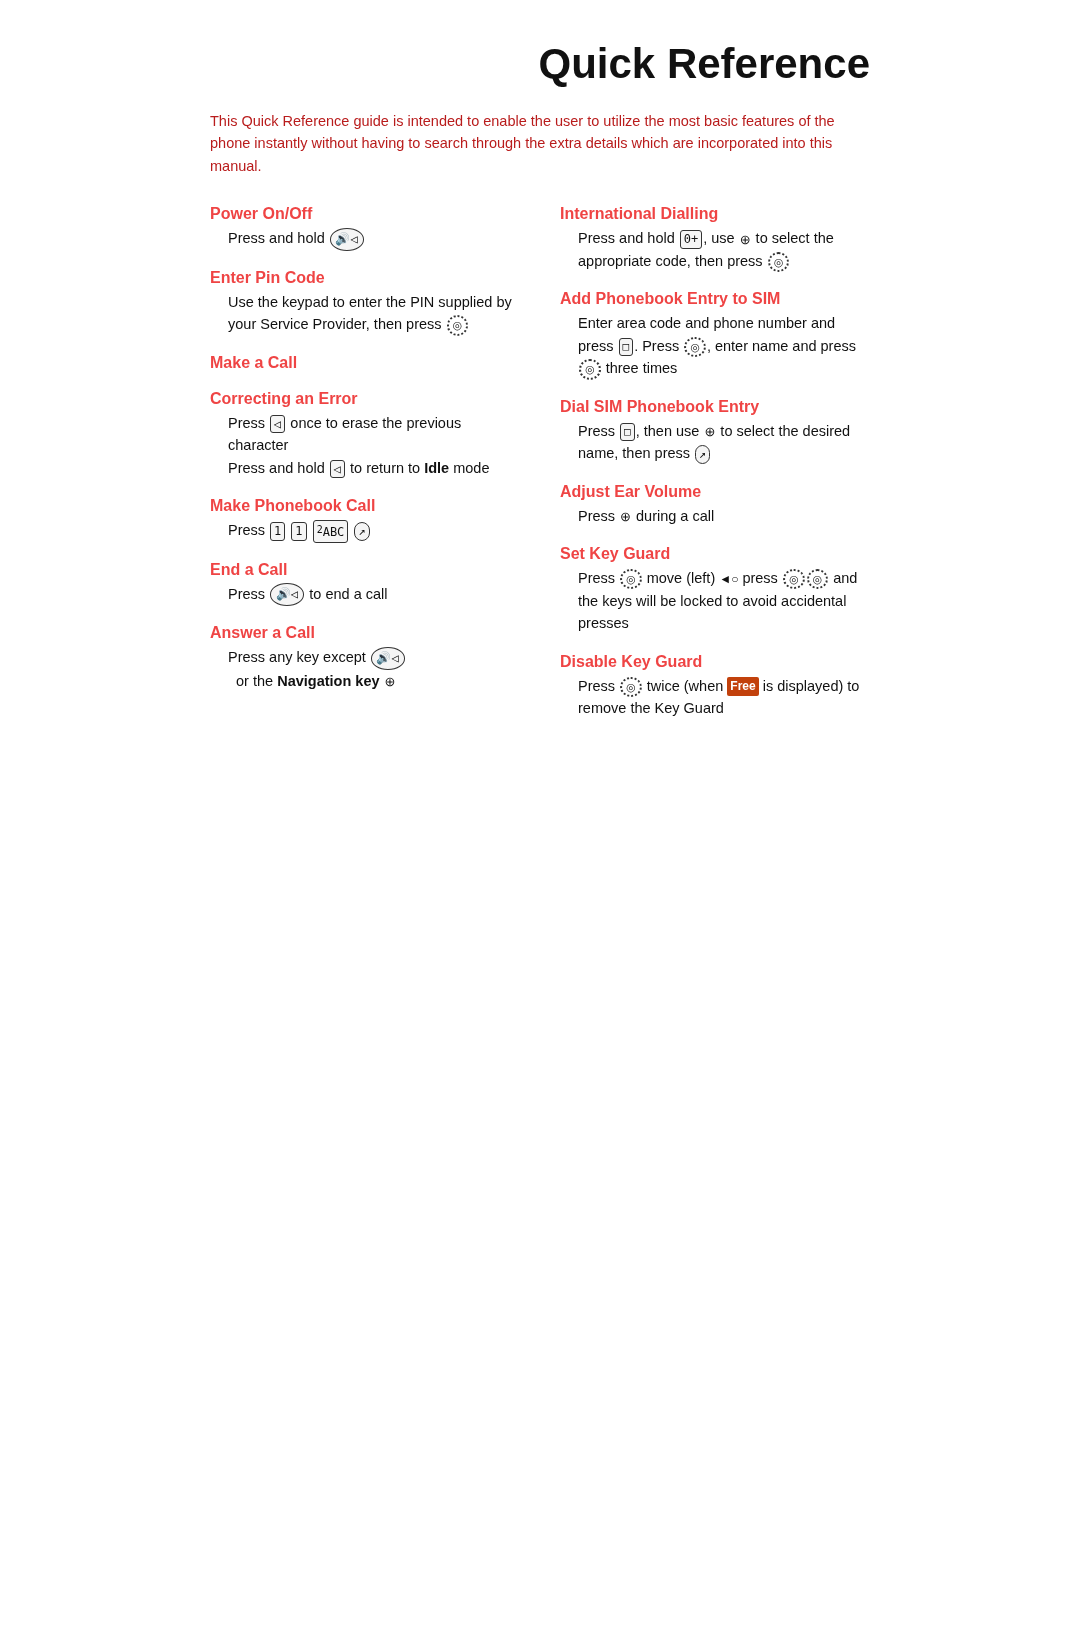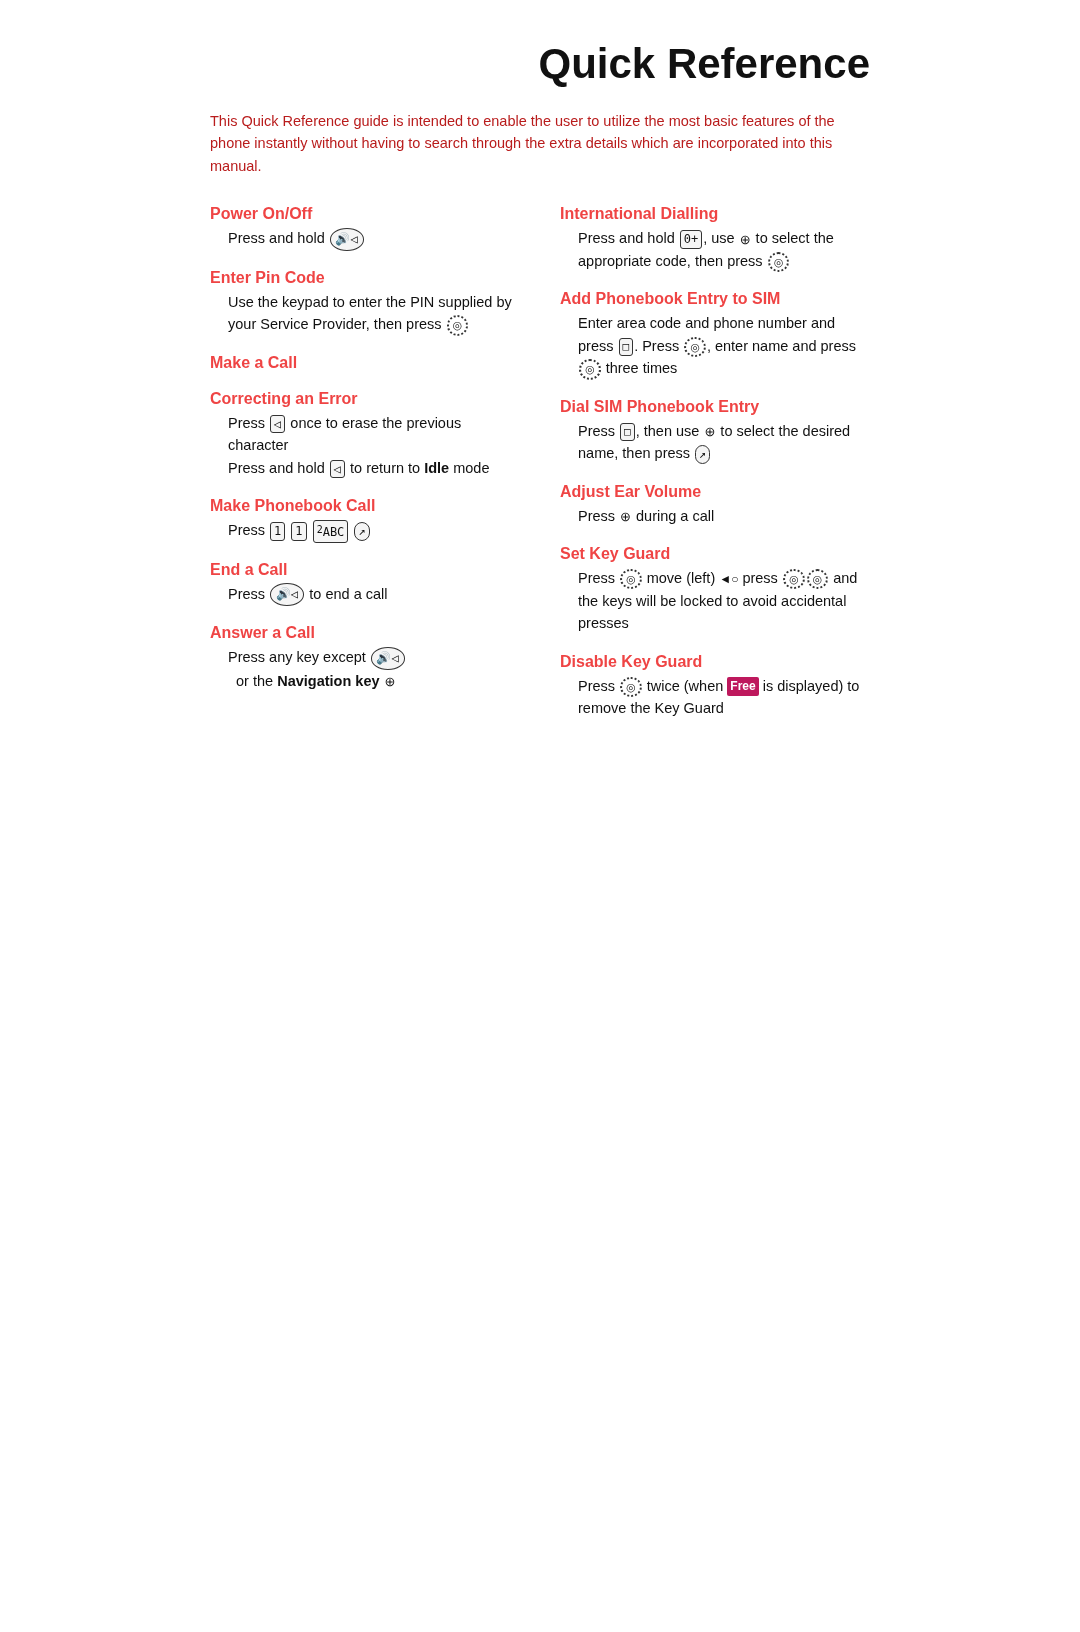--- a/index.html
+++ b/index.html
@@ -71,21 +71,21 @@
       margin: 0 1px;
     }
     .nav-icon {
       display: inline-block;
       font-size: 13px;
       vertical-align: middle;
       margin: 0 1px;
     }
     .bold-box {
       display: inline-block;
-      background: #be185d;
+      background: #c2410c;
       color: #fff;
       font-weight: bold;
       font-size: 12px;
       padding: 0 3px;
       border-radius: 2px;
       vertical-align: middle;
     }
   </style>
 </head>
 <body>

